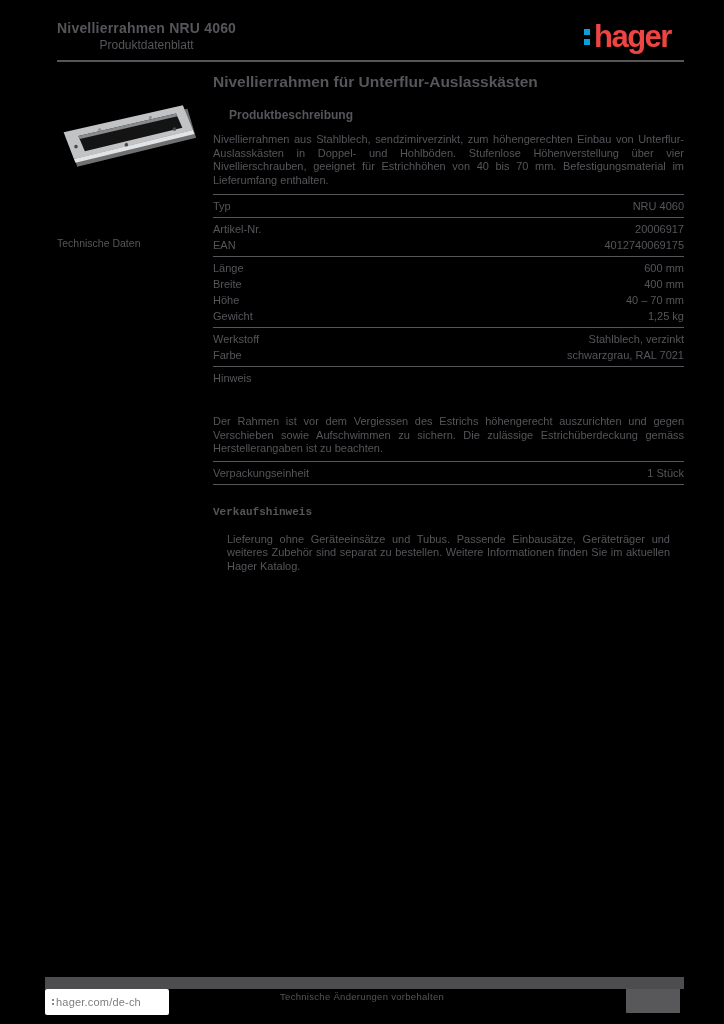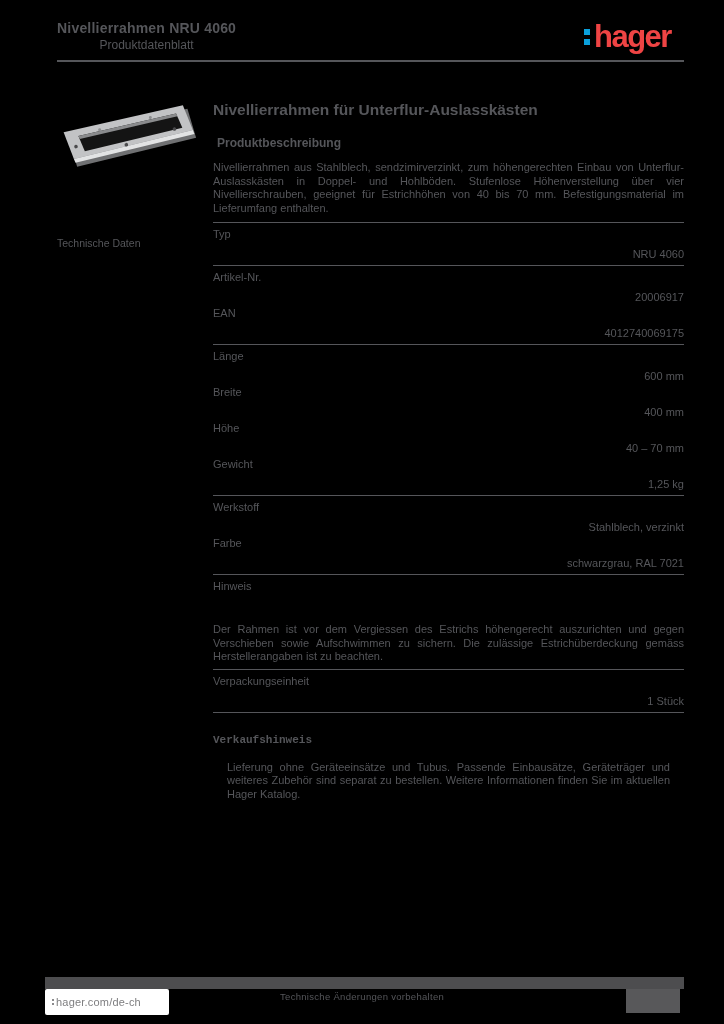--- a/index.html
+++ b/index.html
@@ -17,30 +17,30 @@
   .logo-mark span{width:6px;height:6px;background:#0aa0dc;display:block;}
   .logo-text{font-size:31px;font-weight:bold;color:#ef4444;letter-spacing:-1.5px;line-height:31px;}
 
   
   .product-img{position:absolute;left:55px;top:92px;width:150px;height:88px;}
 
   
   .sidebar-label{position:absolute;left:57px;top:237px;font-size:10.5px;line-height:13px;}
 
   
-  .content{position:absolute;left:213px;top:100px;width:471px;}
+  .content{position:absolute;left:213px;top:72px;width:471px;}
   .title{font-size:15.5px;font-weight:bold;line-height:19px;margin:0 0 17px 0;}
-  .desc-heading{font-size:12px;font-weight:bold;line-height:14px;margin:0 0 11px 4px;}
+  .desc-heading{font-size:12px;font-weight:bold;line-height:14px;margin:0 0 11px 16px;}
   .description{font-size:11px;line-height:13.5px;margin:0 0 7px 0;text-align:justify;}
 
   .spec-table{border-bottom:1px solid #55565a;}
   .spec-group{border-top:1px solid #55565a;padding:3px 0;}
   .spec-row{display:flex;justify-content:space-between;font-size:11px;line-height:14px;padding:1px 0;}
   .spec-label{white-space:nowrap;}
-  .spec-value{text-align:right;margin-top:20px;}
+  .spec-value{text-align:right;}
   .spec-row-wide .spec-label{display:block;}
   .spec-value-wide{font-size:11px;line-height:13.5px;text-align:justify;padding:1px 0 2px 0;margin-top:28px;}
 
   .note-section{margin-top:21px;}
   .note-heading{font-size:11px;font-weight:bold;line-height:13px;margin:0 0 4px 0;font-family:Liberation Mono, monospace;}
   .note-text{font-size:11px;line-height:13.5px;margin:14px;text-align:justify;}
 
   
   .footer-band{position:absolute;left:45px;top:977px;width:639px;height:12px;background:#4d4d4f;}
   .footer-link-box{position:absolute;left:45px;top:989px;width:124px;height:26px;background:#fff;

